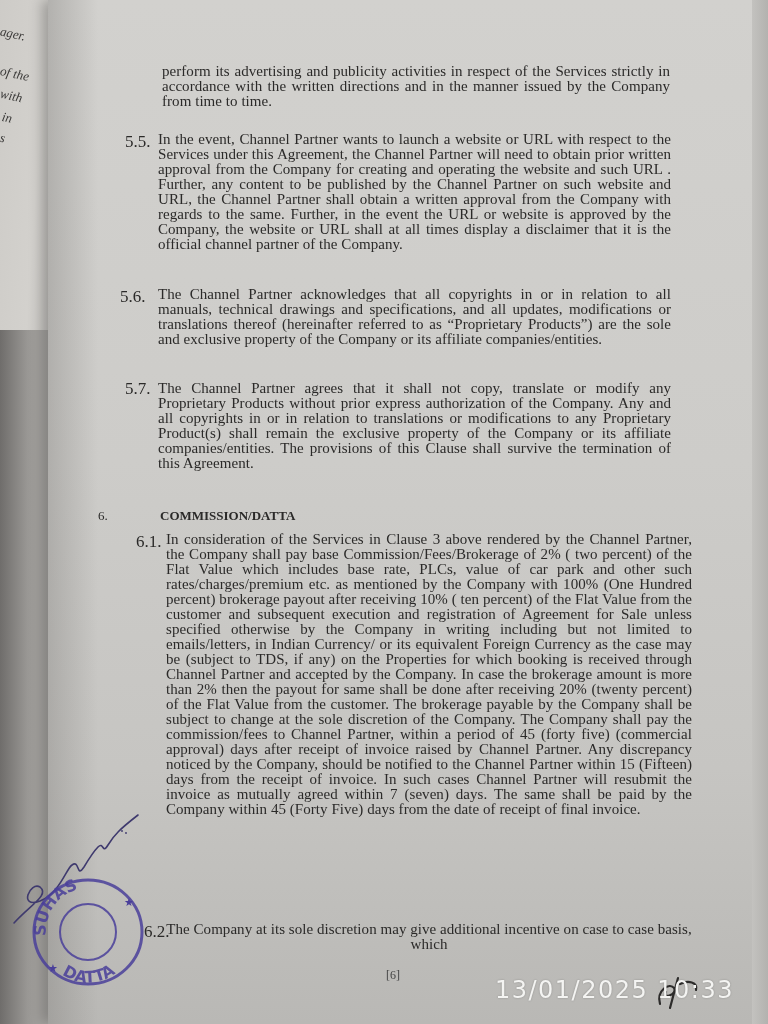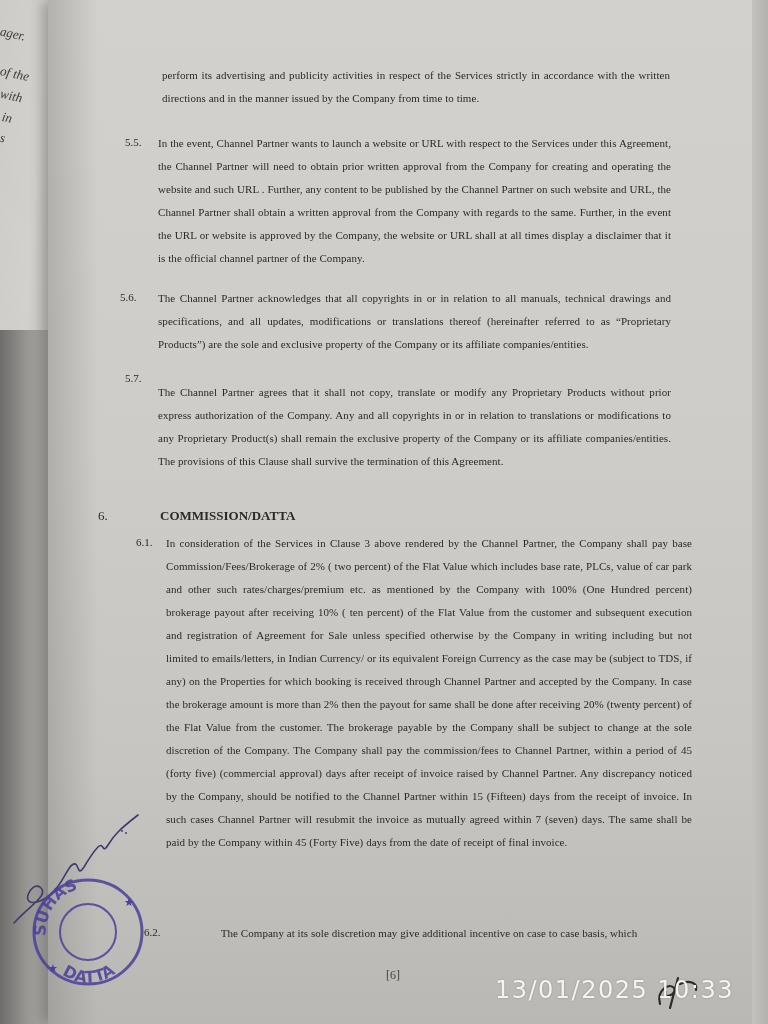--- a/index.html
+++ b/index.html
@@ -31,25 +31,25 @@
   }
   .page::before {
     content: ""; position: absolute; left: 0; top: 0; width: 50px; height: 100%;
     background: linear-gradient(90deg, rgba(120,118,115,0.35), rgba(120,118,115,0));
   }
   .right-edge {
     position: absolute; right: 0; top: 0; width: 16px; height: 1024px;
     background: linear-gradient(90deg, #c3c2bf, #b3b2af);
   }
   .para {
-    position: absolute; font-size: 11px; line-height: 23px; text-align: justify;
+    position: absolute; font-size: 15px; line-height: 15px; text-align: justify;
     letter-spacing: 0.05px;
   }
   .clause-no {
-    position: absolute; font-size: 11px; line-height: 20.5px;
+    position: absolute; font-size: 17px; line-height: 20.5px;
   }
   .heading { position: absolute; font-size: 13px; font-weight: bold; }
   b.inline { font-weight: normal; }
   .page-no { position: absolute; font-size: 12px; color: #444; }
   .timestamp {
     position: absolute; right: 34px; top: 976px; font-family: "DejaVu Sans", sans-serif;
     font-size: 24px; letter-spacing: 1.5px; color: #f4f4f2;
     text-shadow: 0 0 2px rgba(0,0,0,0.25);
   }
   .sig-right {
@@ -73,21 +73,21 @@
   <div class="right-edge"></div>
 
   <div class="para" style="left:114px;top:64px;width:508px;">perform its advertising and publicity activities in respect of the Services strictly in accordance with the written directions and in the manner issued by the Company from time to time.</div>
 
   <div class="clause-no" style="left:77px;top:132px;">5.5.</div>
   <div class="para" style="left:110px;top:132px;width:513px;">In the event, Channel Partner wants to launch a website or URL with respect to the Services under this Agreement, the Channel Partner will need to obtain prior written approval from the Company for creating and operating the website and such URL . Further, any content to be published by the Channel Partner on such website and URL, the Channel Partner shall obtain a written approval from the Company with regards to the same. Further, in the event the URL or website is approved by the Company, the website or URL shall at all times display a disclaimer that it is the official channel partner of the Company.</div>
 
   <div class="clause-no" style="left:72px;top:287px;">5.6.</div>
   <div class="para" style="left:110px;top:287px;width:513px;"><span>The Channel Partner acknowledges that all copyrights in or in relation to all manuals, technical drawings and specifications, and all updates, modifications or translations thereof (hereinafter referred to as “</span><b class="inline">Proprietary Products</b><span>”) are the sole and exclusive property of the Company or its affiliate companies/entities.</span></div>
 
-  <div class="clause-no" style="left:77px;top:368px;text-align:right;">5.7.</div>
+  <div class="clause-no" style="left:77px;top:379px;text-align:right;">5.7.</div>
   <div class="para" style="left:110px;top:381px;width:513px;">The Channel Partner agrees that it shall not copy, translate or modify any Proprietary Products without prior express authorization of the Company. Any and all copyrights in or in relation to translations or modifications to any Proprietary Product(s) shall remain the exclusive property of the Company or its affiliate companies/entities. The provisions of this Clause shall survive the termination of this Agreement.</div>
 
   <div class="heading" style="left:50px;top:508px;font-weight:normal;">6.</div>
   <div class="heading" style="left:112px;top:508px;">COMMISSION/DATTA</div>
 
   <div class="clause-no" style="left:88px;top:532px;">6.1.</div>
   <div class="para" style="left:118px;top:532px;width:526px;">In consideration of the Services in Clause 3 above rendered by the Channel Partner, the Company shall pay base Commission/Fees/Brokerage of 2% ( two percent) of the Flat Value which includes base rate, PLCs, value of car park and other such rates/charges/premium etc. as mentioned by the Company with 100% (One Hundred percent) brokerage payout after receiving 10% ( ten percent) of the Flat Value from the customer and subsequent execution and registration of Agreement for Sale unless specified otherwise by the Company in writing including but not limited to emails/letters, in Indian Currency/ or its equivalent Foreign Currency as the case may be (subject to TDS, if any) on the Properties for which booking is received through Channel Partner and accepted by the Company. In case the brokerage amount is more than 2% then the payout for same shall be done after receiving 20% (twenty percent) of the Flat Value from the customer. The brokerage payable by the Company shall be subject to change at the sole discretion of the Company. The Company shall pay the commission/fees to Channel Partner, within a period of 45 (forty five) (commercial approval) days after receipt of invoice raised by Channel Partner. Any discrepancy noticed by the Company, should be notified to the Channel Partner within 15 (Fifteen) days from the receipt of invoice. In such cases Channel Partner will resubmit the invoice as mutually agreed within 7 (seven) days. The same shall be paid by the Company within 45 (Forty Five) days from the date of receipt of final invoice.</div>
 
   <div class="clause-no" style="left:96px;top:922px;">6.2.</div>
   <div class="para" style="left:111px;top:922px;width:540px;text-align:center;">The Company at its sole discretion may give additional incentive on case to case basis, which</div>

